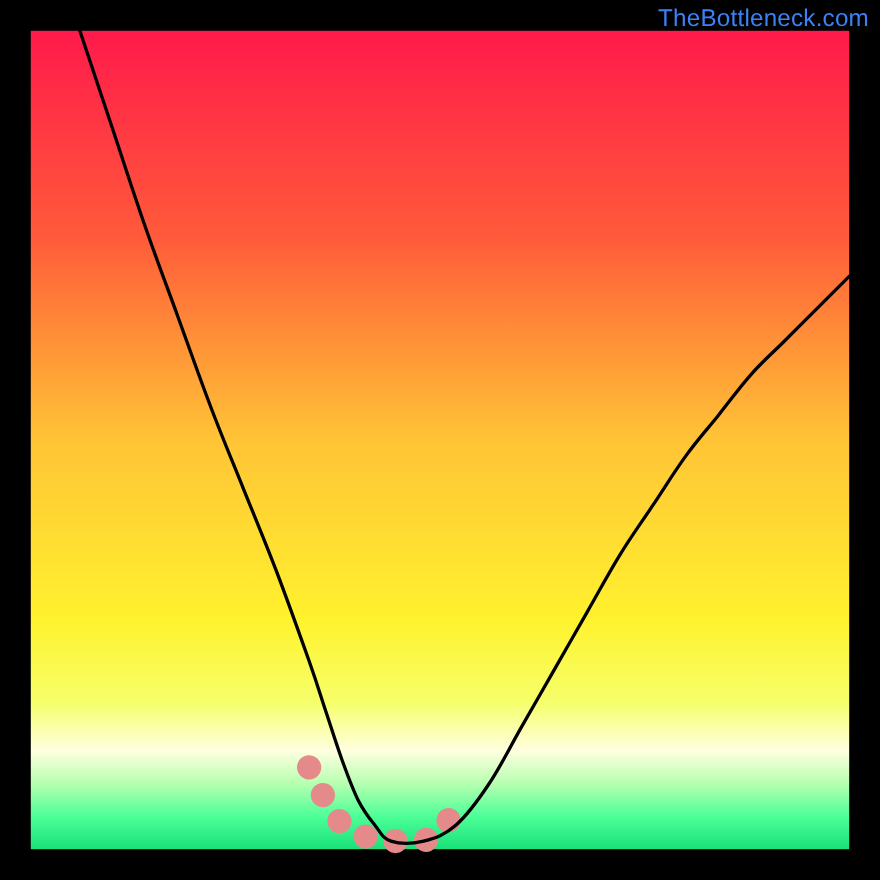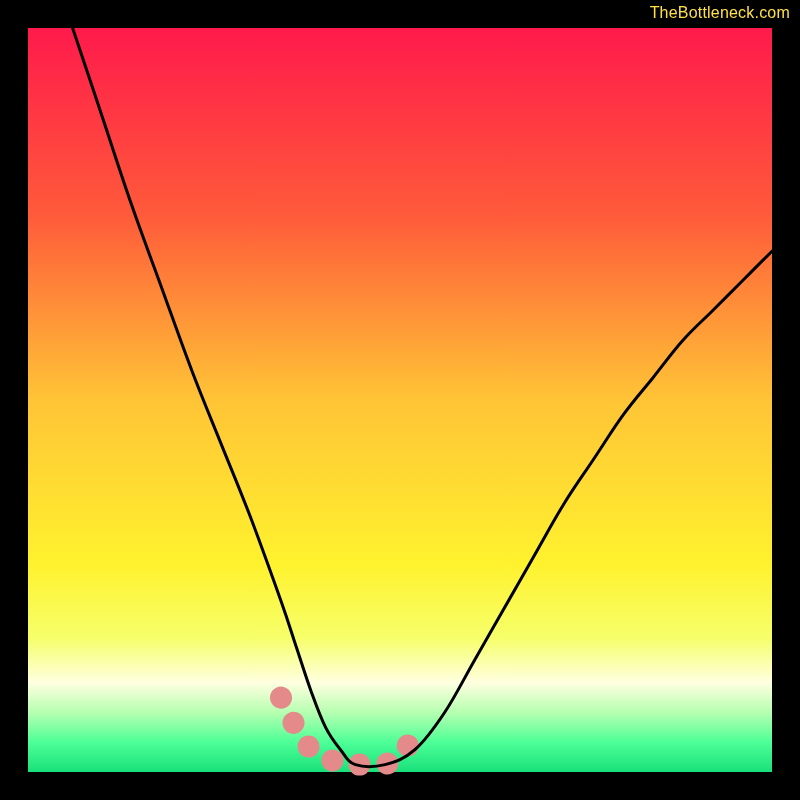--- a/index.html
+++ b/index.html
@@ -14,23 +14,23 @@
   .stage {
     position: relative;
     width: 800px;
     height: 800px;
     background: #000;
   }
   .watermark {
     position: absolute;
     top: 4px;
     right: 10px;
-    font-size: 16px;
+    font-size: 22px;
     font-weight: 500;
-    color: #fde047;
+    color: #3b82f6;
     letter-spacing: 0.2px;
     z-index: 10;
     pointer-events: none;
   }
   svg {
     position: absolute;
     top: 0;
     left: 0;
   }
 </style>

